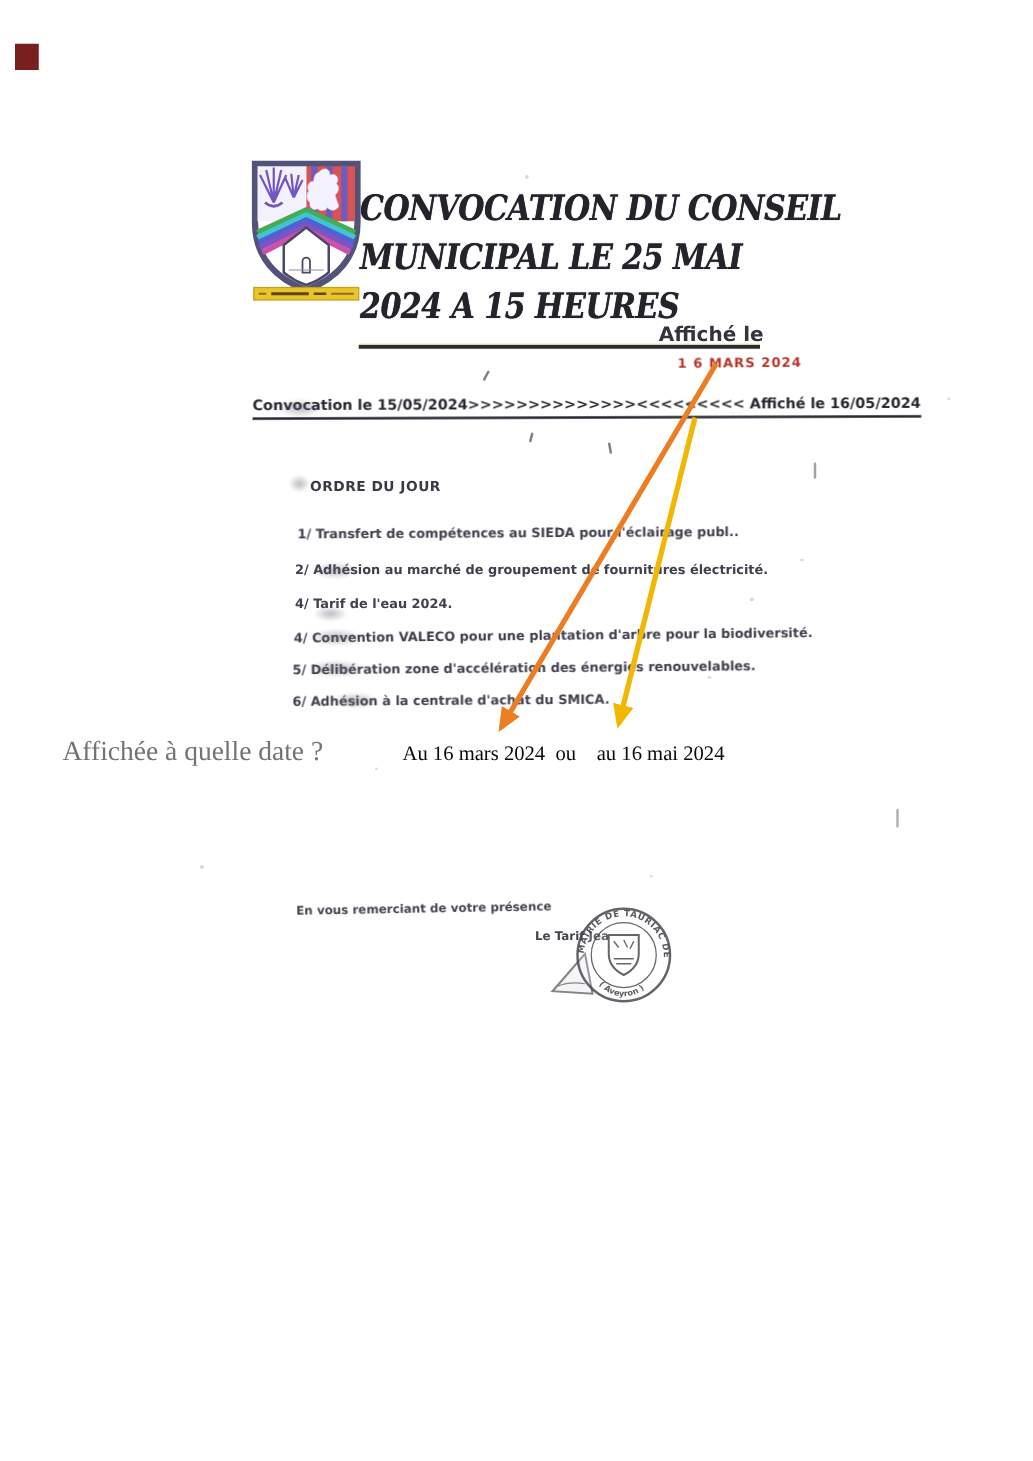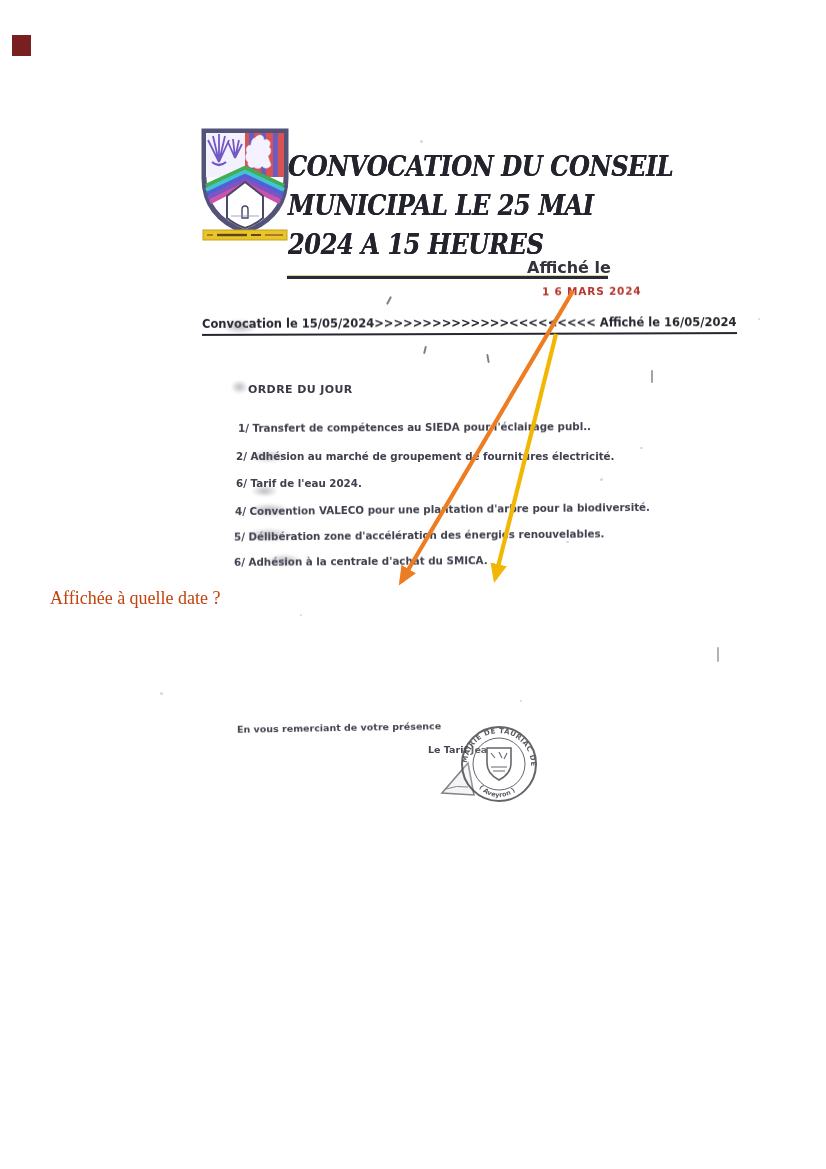--- a/index.html
+++ b/index.html
@@ -24,21 +24,21 @@
   .stamp-date{left:542px;top:285px;font-size:10.5px;font-weight:bold;letter-spacing:.8px;
               transform:rotate(-.5deg);filter:blur(.2px);}
   .conv-line{left:202px;top:316px;font-size:11.5px;font-weight:bold;color:#262630;
              padding-bottom:3px;border-bottom:2px solid #262630;transform:rotate(-.2deg);}
   .odj{left:248px;top:383px;font-size:11px;font-weight:700;color:#3a3a46;letter-spacing:.4px;}
   .agenda-item{font-size:10.3px;font-weight:600;color:#40404e;}
   .closing{left:237px;top:722px;font-size:9.5px;font-weight:600;color:#44444f;transform:rotate(-1deg);}
   .maire{left:428px;top:744px;font-size:9.5px;font-weight:600;color:#44444f;}
 
   
-  .q-text{left:50px;top:588px;font-family:"Liberation Serif",serif;font-size:18px;color:#c2410c;}
+  .q-text{left:50px;top:588px;font-family:"Liberation Serif",serif;font-size:22px;color:#737373;}
   .a-text{left:322px;top:593px;font-family:"Liberation Serif",serif;font-size:16.5px;color:#0a0a0a;
           white-space:pre;}
 
   svg.overlay{left:0;top:0;width:826px;height:1169px;pointer-events:none;}
 
   
   .smudge{position:absolute;border-radius:50%;
           background:radial-gradient(ellipse at center,rgba(95,95,108,.42),rgba(95,95,108,0) 72%);
           filter:blur(.8px);}
   .tick{position:absolute;width:2px;background:#55555f;opacity:.75;border-radius:1px;}
@@ -104,21 +104,21 @@
   <div class="abs rule"></div>
 
   <div class="abs stamp-date" style="color: rgb(181, 54, 44);">1 6 MARS 2024</div>
 
   <div class="abs scan conv-line">Convocation le 15/05/2024&gt;&gt;&gt;&gt;&gt;&gt;&gt;&gt;&gt;&gt;&gt;&gt;&gt;&gt;&lt;&lt;&lt;&lt;&lt;&lt;&lt;&lt;&lt; Affiché le 16/05/2024</div>
 
   <div class="abs scan odj">ORDRE DU JOUR</div>
 
   <div class="abs scan agenda-item" style="left:238px;top:421px;transform:rotate(-.3deg);">1/  Transfert de compétences au  SIEDA pour l'éclairage publ..</div>
   <div class="abs scan agenda-item" style="left:236px;top:450px;">2/ Adhésion au marché de groupement de fournitures électricité.</div>
-  <div class="abs scan agenda-item" style="left:236px;top:477px;">6/ Tarif de l'eau 2024.</div>
+  <div class="abs scan agenda-item" style="left:236px;top:477px;">4/ Tarif de l'eau 2024.</div>
   <div class="abs scan agenda-item" style="left:235px;top:503px;transform:rotate(-.6deg);">4/ Convention VALECO pour une plantation d'arbre pour la biodiversité.</div>
   <div class="abs scan agenda-item" style="left:234px;top:529px;transform:rotate(-.5deg);">5/ Délibération zone d'accélération des énergies renouvelables.</div>
   <div class="abs scan agenda-item" style="left:234px;top:555px;transform:rotate(-.4deg);">6/ Adhésion à la centrale d'achat du SMICA.</div>
 
   <div class="abs scan closing">En vous remerciant de votre présence</div>
   <div class="abs scan maire">Le Tarif Jea</div>
 
   <svg class="abs" style="left:438px;top:755px;width:48px;height:45px;opacity:.75;" viewBox="0 0 48 45">
     <path d="M4,38 L30,8 L36,40 Z" fill="rgba(90,90,100,.08)" stroke="#5a5a64" stroke-width="1.6"></path>
     <path d="M8,34 q10,-4 22,-2" fill="none" stroke="#5a5a64" stroke-width="1"></path>
@@ -137,20 +137,21 @@
     <text font-size="6.5" fill="#3c3c44" font-weight="bold" font-family="DejaVu Sans, sans-serif">
       <textPath href="#ringBot" startOffset="22%">( Aveyron )</textPath>
     </text>
     <g stroke="#4a4a52" fill="none">
       <path d="M40,27 H64 V42 c0,9 -6,14 -12,17 c-6,-3 -12,-8 -12,-17 Z" stroke-width="1.6"></path>
       <path d="M44,32 l4,5 m4,-6 l3,6 m5,-5 l-3,6 M44,46 h16 M46,50 h12" stroke-width="1.1"></path>
     </g>
   </svg>
 
   <div class="abs q-text">Affichée à quelle date ?</div>
+  <div class="abs a-text">Au 16 mars 2024  ou    au 16 mai 2024</div>
 
   <svg class="abs overlay">
     <defs>
       <marker id="ahOrange" orient="auto" markerWidth="5" markerHeight="5" refX="3.6" refY="2">
         <path d="M0,0 L4.6,2 L0,4 Z" fill="#ed7d23"></path>
       </marker>
       <marker id="ahYellow" orient="auto" markerWidth="5" markerHeight="5" refX="3.6" refY="2">
         <path d="M0,0 L4.6,2 L0,4 Z" fill="#f2b705"></path>
       </marker>
     </defs>

